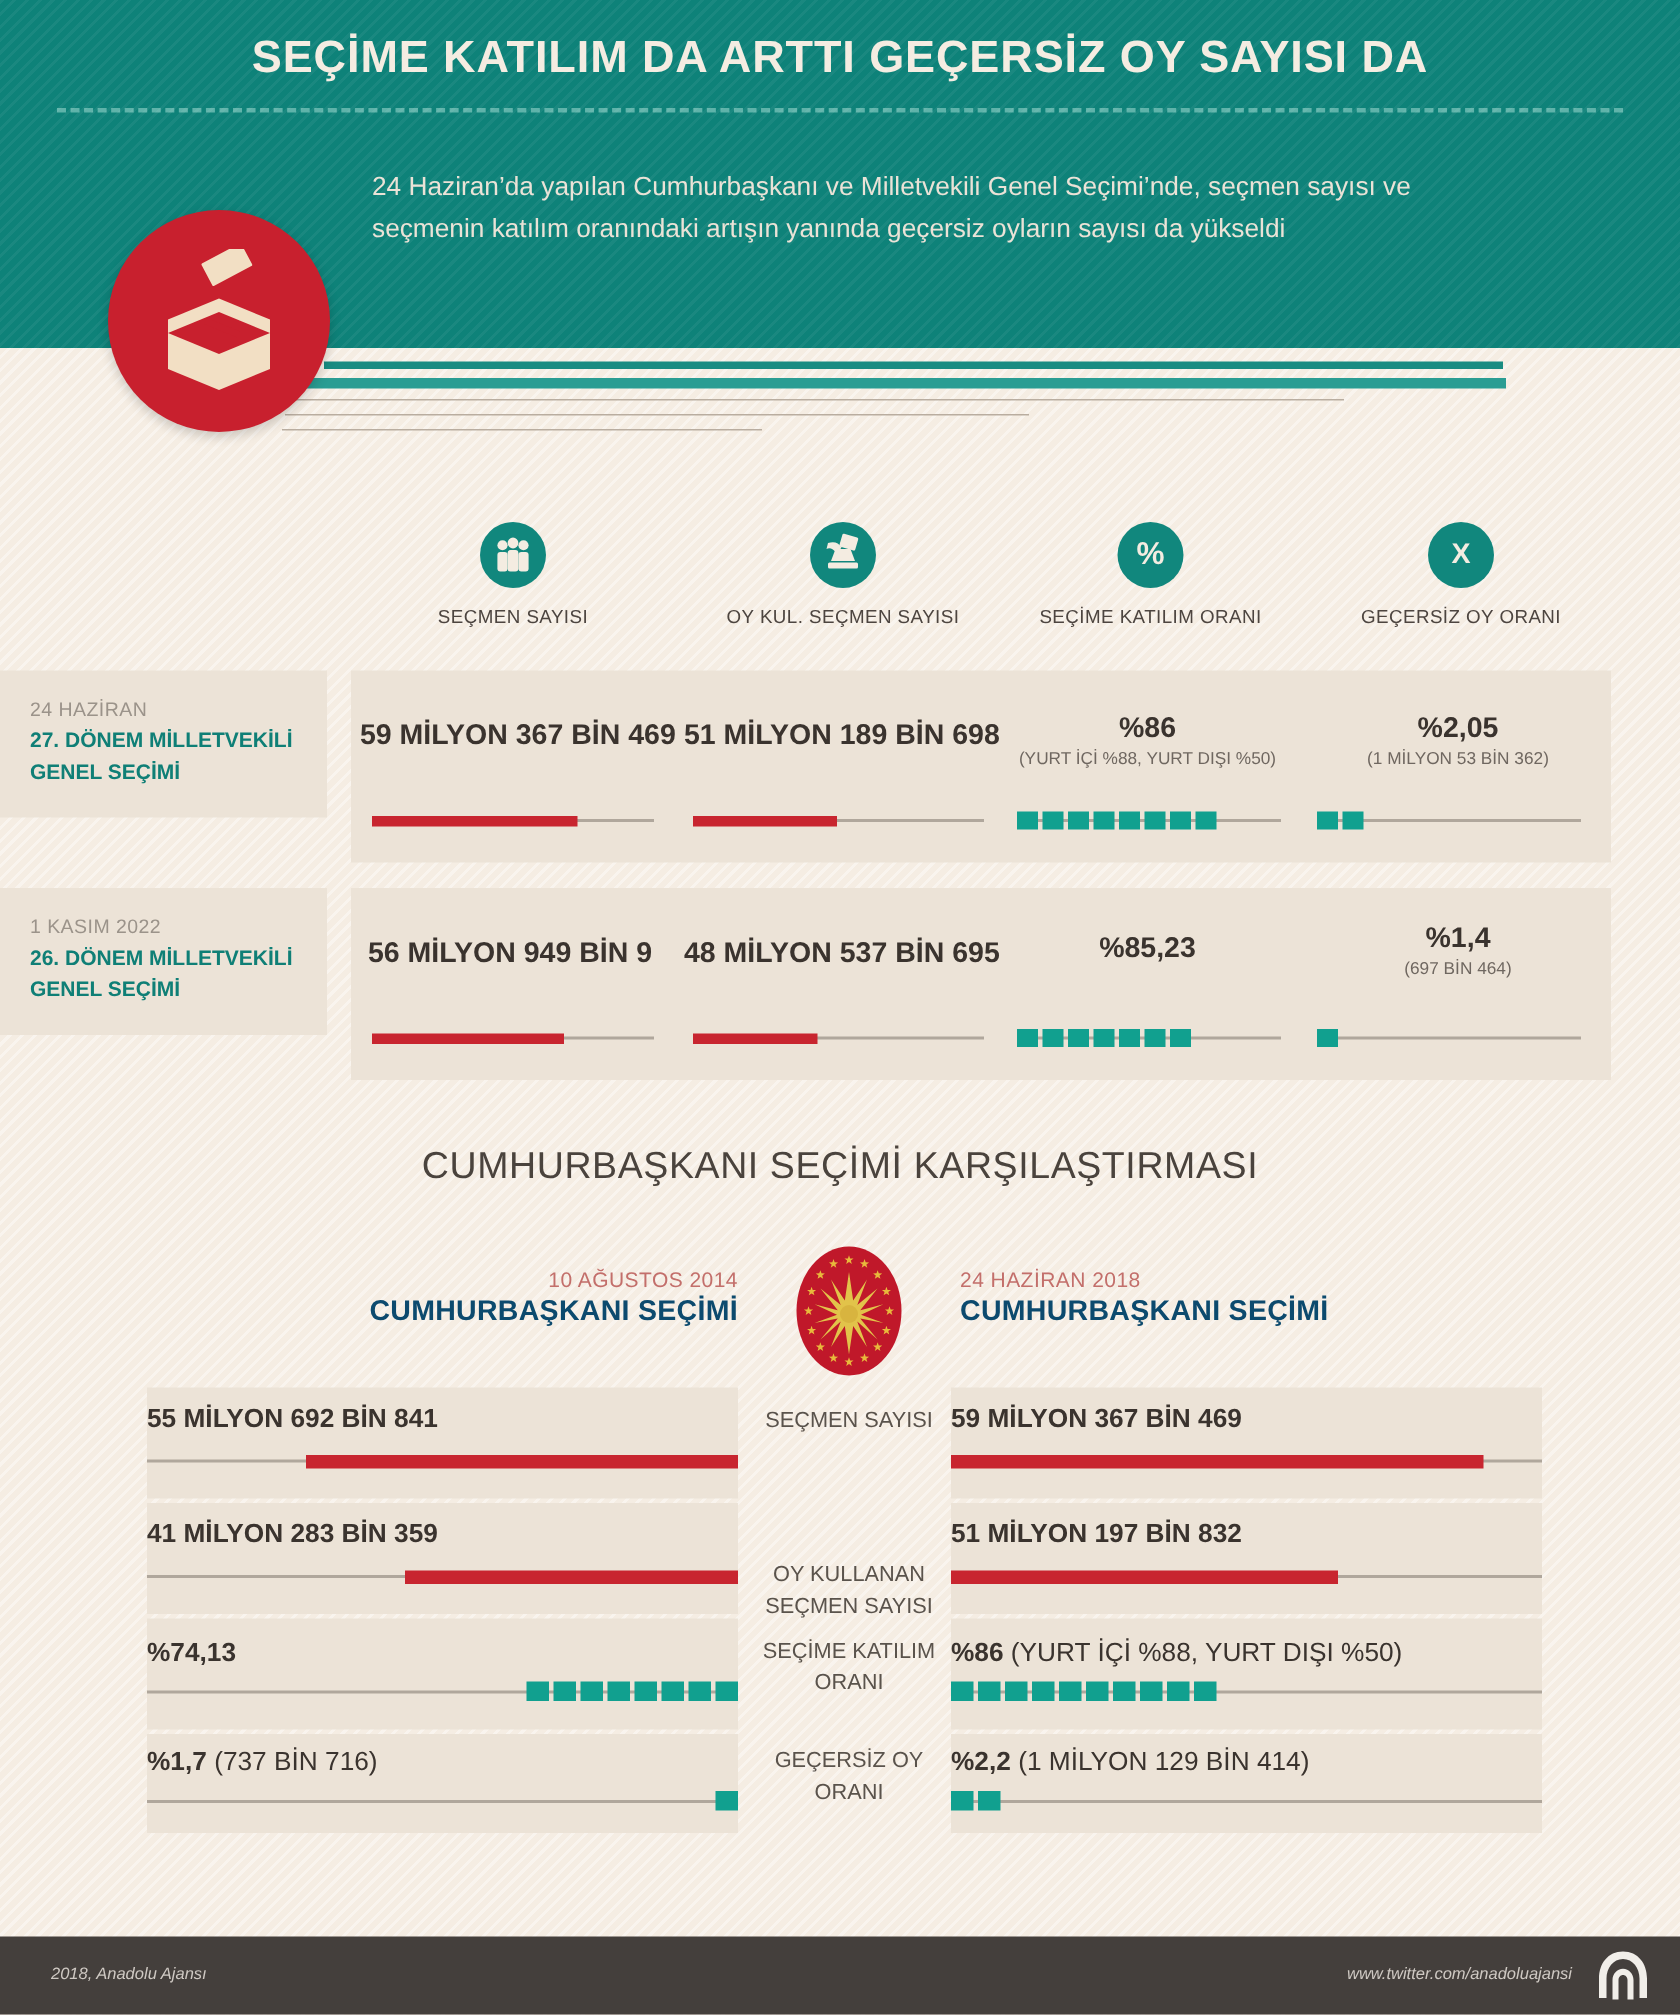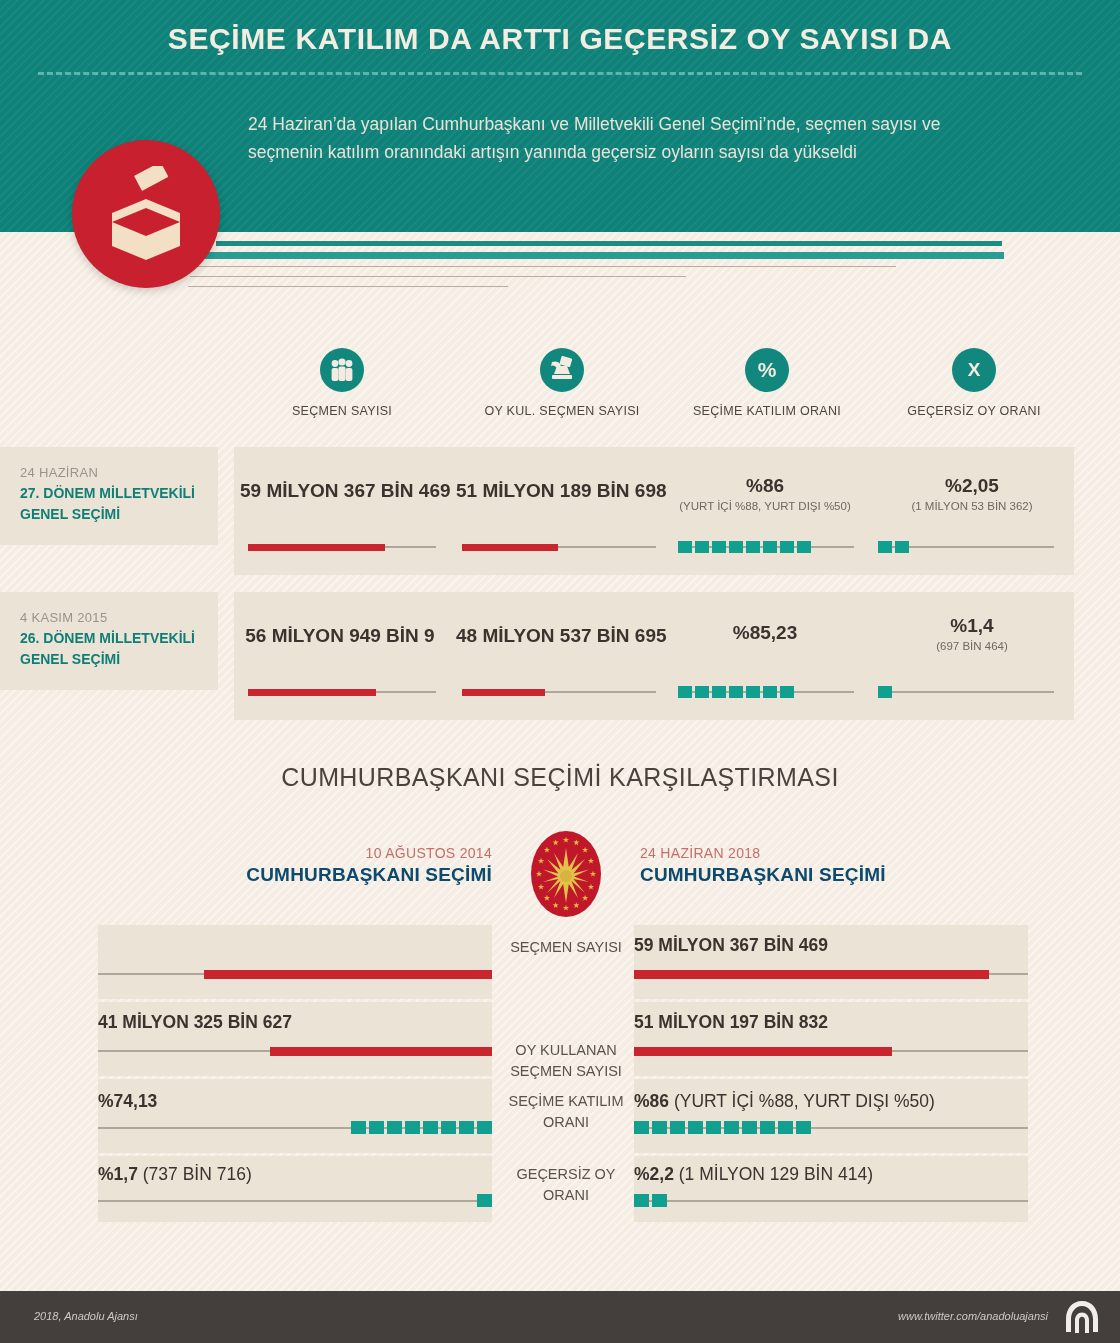--- a/index.html
+++ b/index.html
@@ -315,21 +315,21 @@
     <div class="seg-wrap">
       <i class="seg"></i>
         <i class="seg"></i>
     </div>
   </div>
 </div>
 
 <div class="drow" style="top:592px; height:128px;">
   <div class="drow-data-box hatch"></div>
   <div class="drow-label-box hatch">
-    <div class="drow-date">4 KASIM 2015</div>
+    <div class="drow-date">1 KASIM 2022</div>
     <div class="drow-name">26. DÖNEM MİLLETVEKİLİ GENEL SEÇİMİ</div>
   </div>
 
   <div class="cell" style="left:240px; top:33px; width:200px;">
     <div class="cell-main">56 MİLYON 949 BİN 9</div>
   </div>
   <div class="track" style="left:248px; top:99px; width:188px;">
     <div class="bar-red" style="width:128px;"></div>
   </div>
 
@@ -407,39 +407,42 @@
 <div class="cmp-head" style="left:640px; top:845px; width:394px; text-align:left;">
   <div class="cmp-date">24 HAZİRAN 2018</div>
   <div class="cmp-name">CUMHURBAŞKANI SEÇİMİ</div>
 </div>
 
 <div class="cmp-row" style="top:925px; height:80px;">
   <div class="cmp-box-l hatch" style="top:0; height:74px;"></div>
   <div class="cmp-box-r hatch" style="top:0; height:74px;"></div>
   <div class="cmp-mid" style="top:12px;">SEÇMEN SAYISI</div>
 
+  <div class="cmp-val-l" style="top:10px; width:394px; left:98px;">
+    <span>55 MİLYON 692 BİN 841</span>
+  </div>
   <div class="cmp-track" style="left:98px; top:48px; width:394px;">
     <div class="cmp-bar-l" style="right:0; width:288px;"></div>
   </div>
 
   <div class="cmp-val-r" style="top:10px; width:394px; left:634px;">
     <span>59 MİLYON 367 BİN 469</span>
   </div>
   <div class="cmp-track" style="left:634px; top:48px; width:394px;">
     <div class="cmp-bar-r" style="width:355px;"></div>
   </div>
 </div>
 
 <div class="cmp-row" style="top:1002px; height:80px;">
   <div class="cmp-box-l hatch" style="top:0; height:74px;"></div>
   <div class="cmp-box-r hatch" style="top:0; height:74px;"></div>
   <div class="cmp-mid" style="top:10px;margin-top:28px;">OY KULLANAN SEÇMEN SAYISI</div>
 
   <div class="cmp-val-l" style="top:10px; width:394px; left:98px;">
-    <span>41 MİLYON 325 BİN 627</span>
+    <span>41 MİLYON 283 BİN 359</span>
   </div>
   <div class="cmp-track" style="left:98px; top:48px; width:394px;">
     <div class="cmp-bar-l" style="right:0; width:222px;"></div>
   </div>
 
   <div class="cmp-val-r" style="top:10px; width:394px; left:634px;">
     <span>51 MİLYON 197 BİN 832</span>
   </div>
   <div class="cmp-track" style="left:634px; top:48px; width:394px;">
     <div class="cmp-bar-r" style="width:258px;"></div>

